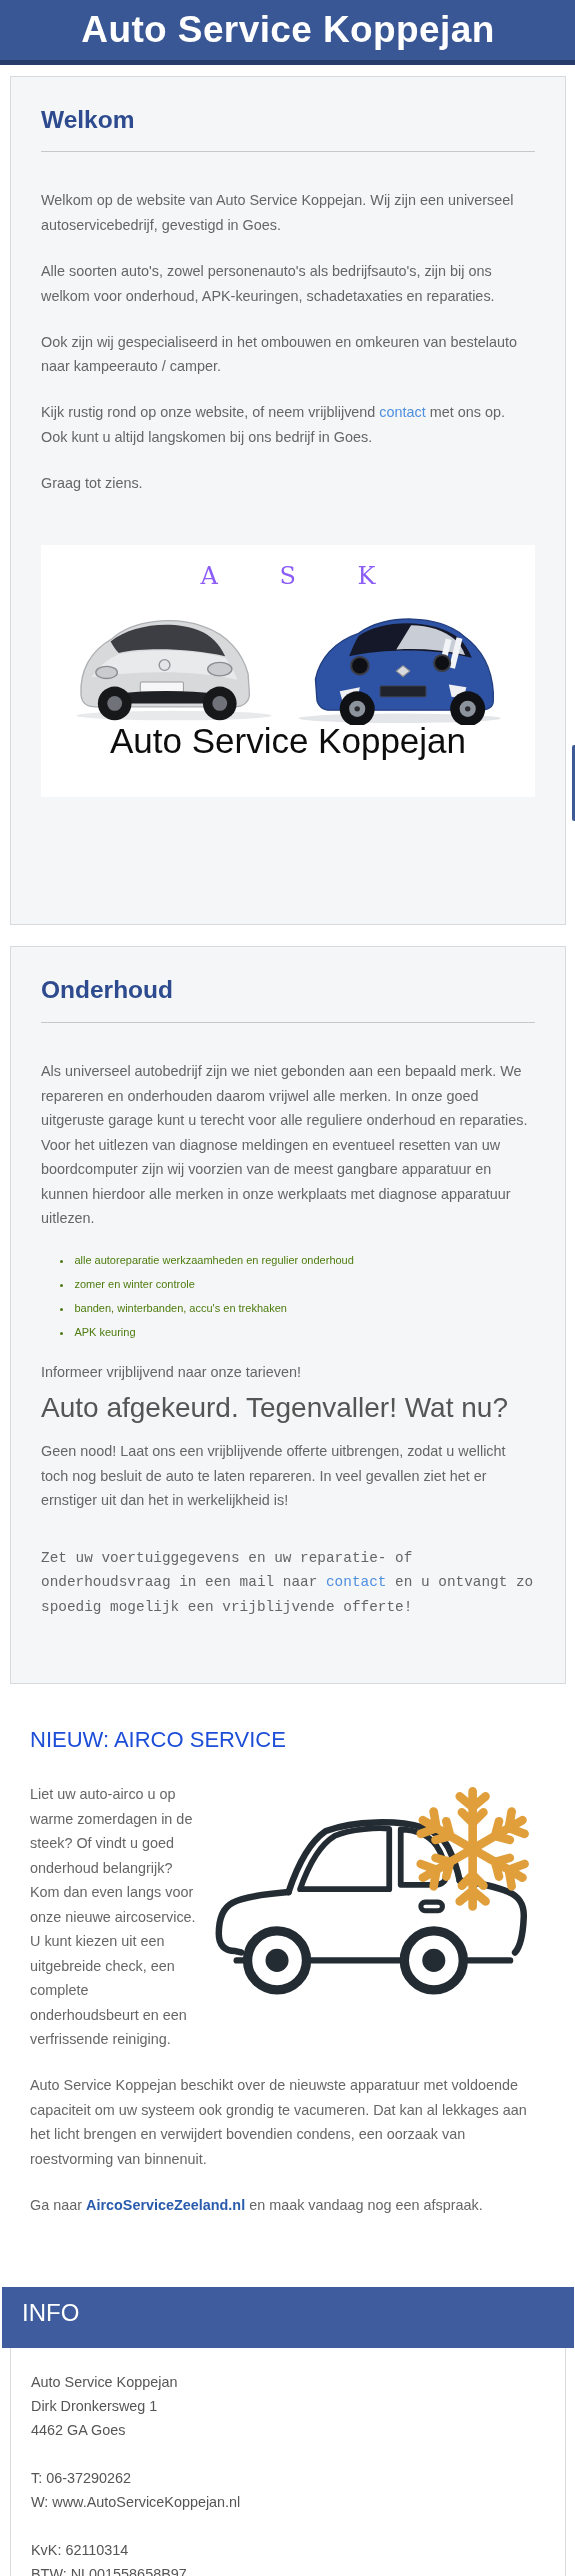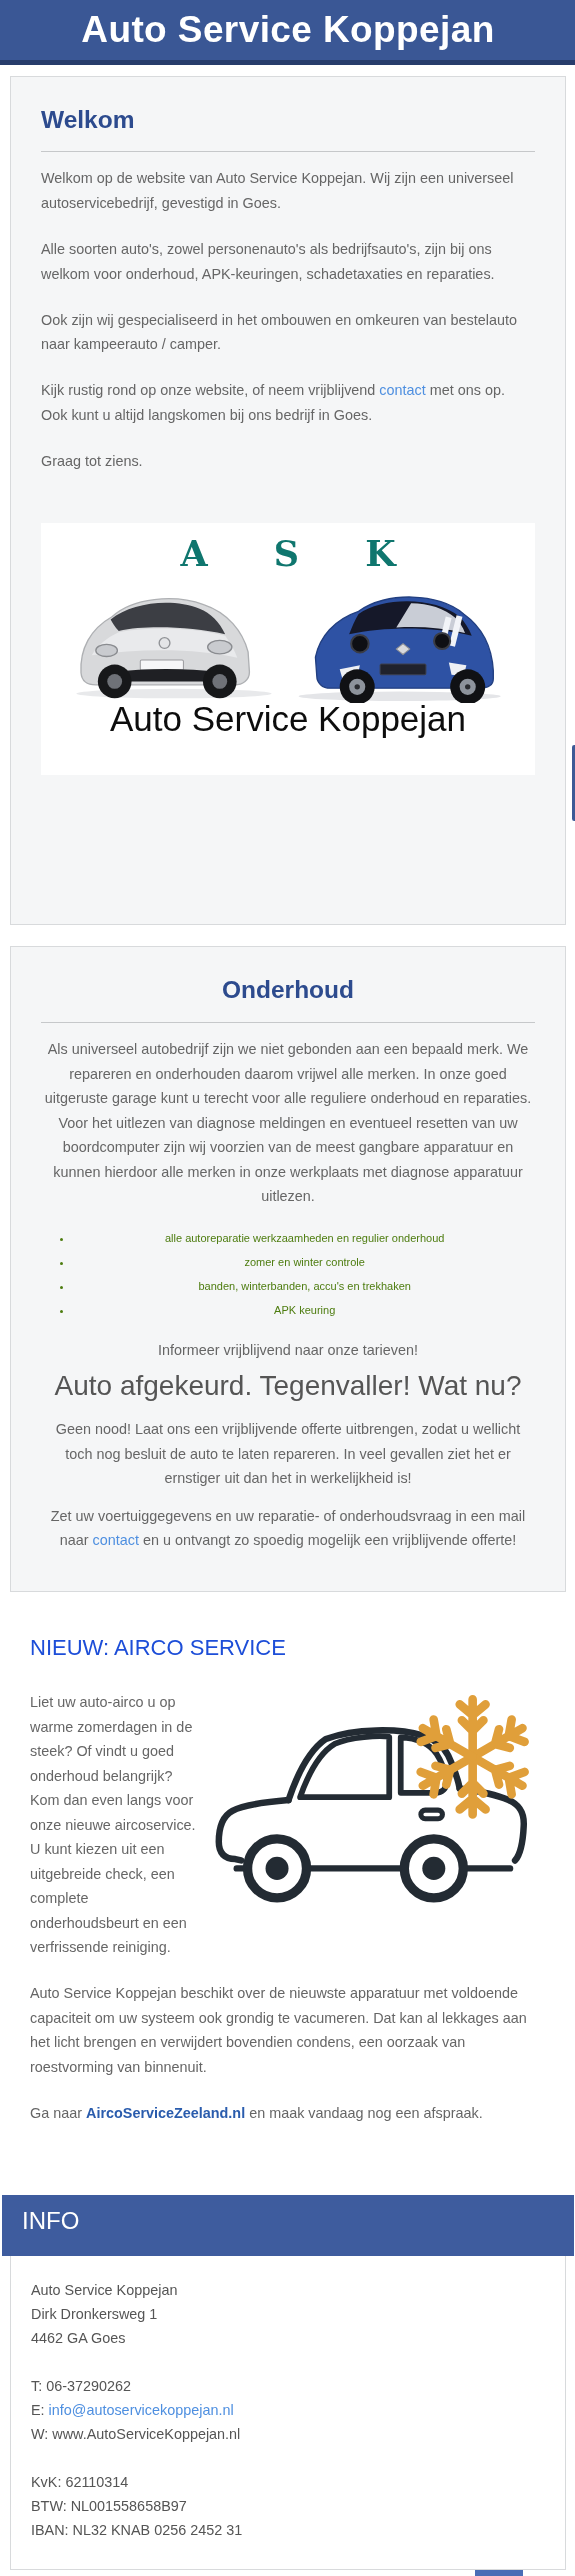--- a/index.html
+++ b/index.html
@@ -31,57 +31,57 @@
 
   
   .card {
     margin: 10.8px 10px 21.6px 10px;
     background: #f5f6f7;
     border: 0.7px solid #d8dadc;
     padding: 0 30px;
     overflow: hidden;
   }
   .card-welkom { height: 849px; }
-  .card-onderhoud { margin: 0 10px 0 10px; height: 646px; text-align: center; }
+  .card-onderhoud { margin: 0 10px 0 10px; height: 738px; }
 
   .section-title {
     margin: 30px 0 0 0;
     color: #2d4b8e;
     font-size: 24.5px;
     line-height: 26px;
     font-weight: bold;
   }
   .rule {
     border: none;
     border-top: 0.7px solid #c6c8ca;
     margin: 18.7px 0 0 0;
   }
   .body-text {
     margin: 21.6px 0 0 0;
     color: #666666;
     font-size: 14.4px;
     line-height: 24.5px;
   }
-  .first-after-rule { margin-top: 14px; }
+  .first-after-rule { margin-top: 36px; }
   a.link { color: #4e8fe0; text-decoration: none; }
   a.link-bold { color: #2a5cad; text-decoration: none; font-weight: bold; }
 
   
   .ask-image {
     margin-top: 50px;
     height: 252px;
     background: #ffffff;
     text-align: center;
     padding-top: 13px;
   }
   .ask-text {
     font-family: "DejaVu Serif", serif;
-    font-weight: bold;
-    color: #0f766e;
-    font-size: 35px;
+    font-weight: normal;
+    color: #8b5cf6;
+    font-size: 24px;
     line-height: 36px;
     letter-spacing: 27px;
     padding-left: 27px; 
   }
   .cars-svg { display: block; margin: 2.9px auto 0 auto; width: 475px; height: 128px; }
   .ask-caption {
     margin-top: -2.9px;
     color: #0d0d0d;
     font-size: 35px;
     line-height: 37px;
@@ -97,21 +97,21 @@
   .services-list li { line-height: 24px; padding-left: 1.4px; }
   .sub-heading {
     margin: 11.5px 0 0 0;
     color: #555555;
     font-size: 28px;
     line-height: 24.5px;
     font-weight: normal;
   }
   .tarieven { margin-top: 16px; }
   .after-subheading { margin-top: 18.7px; }
-  .zet-paragraph { margin-top: 13px; }
+  .zet-paragraph { margin-top: 33px; font-family: Liberation Mono, monospace; }
 
   
   .airco {
     height: 603px;
     padding: 0 30px;
     overflow: hidden; 
   }
   .airco-title {
     margin: 42px 0 0 0;
     color: #1d4ed8;
@@ -319,21 +319,20 @@
     <span>INFO</span>
   </div>
   <div class="info-card">
     <div class="info-group-address">
       <p>Auto Service Koppejan</p>
       <p>Dirk Dronkersweg 1</p>
       <p>4462 GA Goes</p>
     </div>
     <div class="info-group-contact">
       <p><span>T: </span><span>06-37290262</span></p>
-      <p><span>E: </span><a href="#" class="link">info@autoservicekoppejan.nl</a></p>
       <p><span>W: </span><span>www.AutoServiceKoppejan.nl</span></p>
     </div>
     <div class="info-group-legal">
       <p>KvK: 62110314</p>
       <p>BTW: NL001558658B97</p>
       <p>IBAN: NL32 KNAB 0256 2452 31</p>
     </div>
   </div>
 </section>
 

